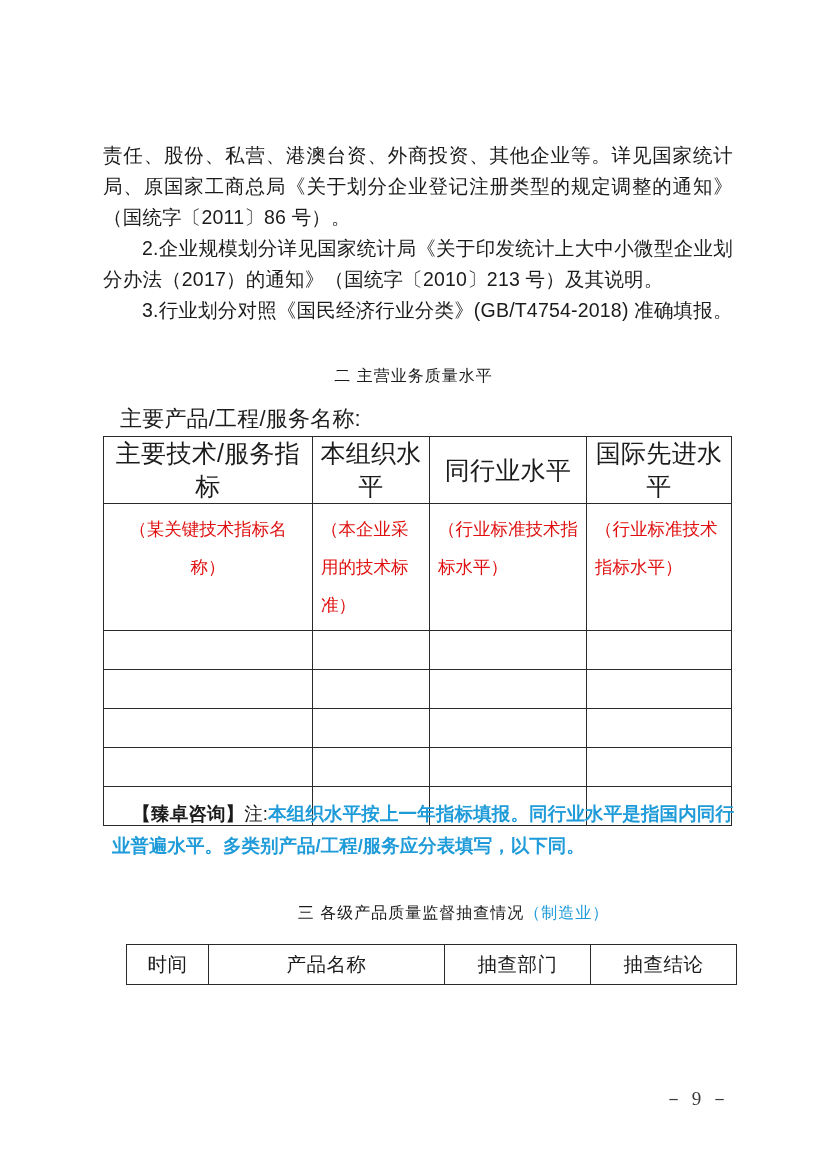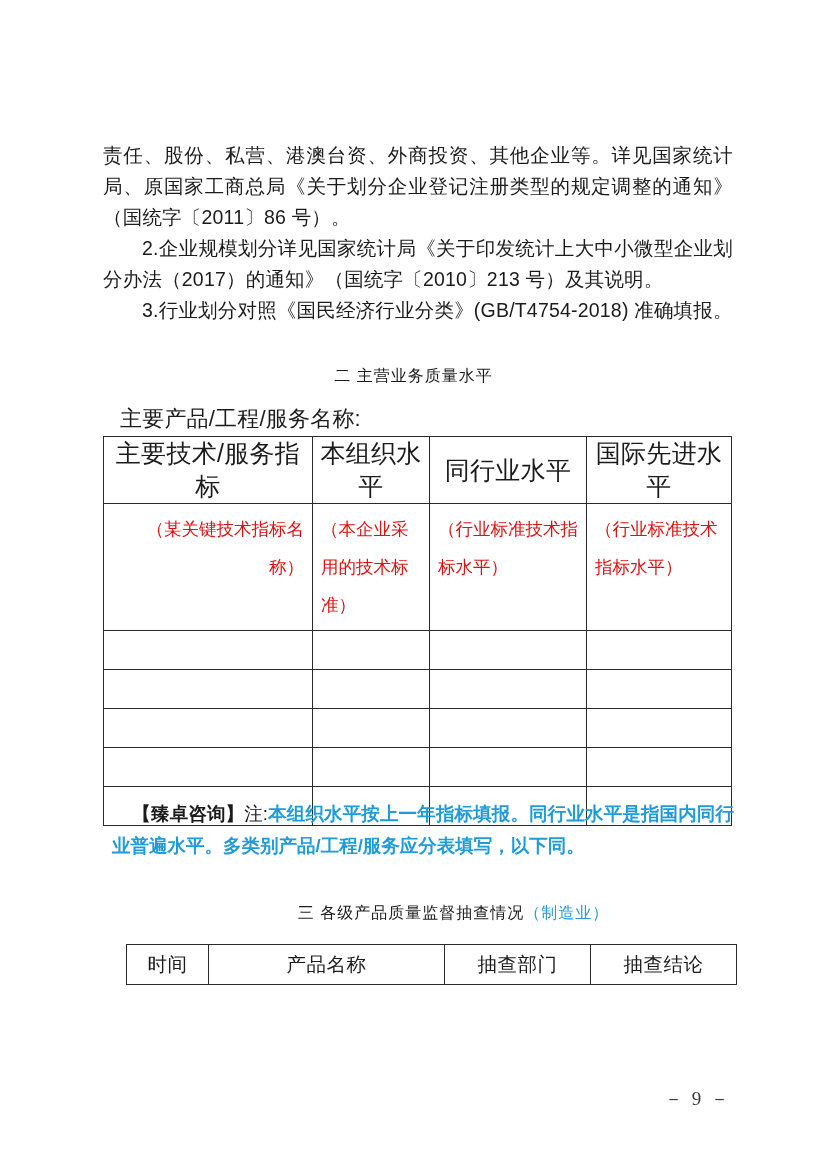--- a/index.html
+++ b/index.html
@@ -101,21 +101,21 @@
   }
   #quality-table .red-cell {
     height: 120px;
     font-size: 17.5px;
     line-height: 38px;
     color: #e01010;
     font-family: "Liberation Serif", "DejaVu Serif", serif;
     padding: 0 8px;
     vertical-align: top;
     padding-top: 6px;
-    text-align: right;
+    text-align: center;
   }
   #quality-table .red-cell.centered { text-align: left; }
   #quality-table .blank-cell { height: 38px; }
 
   
   #inspection-table {
     left: 126px;
     top: 944px;
     width: 610px;
   }

